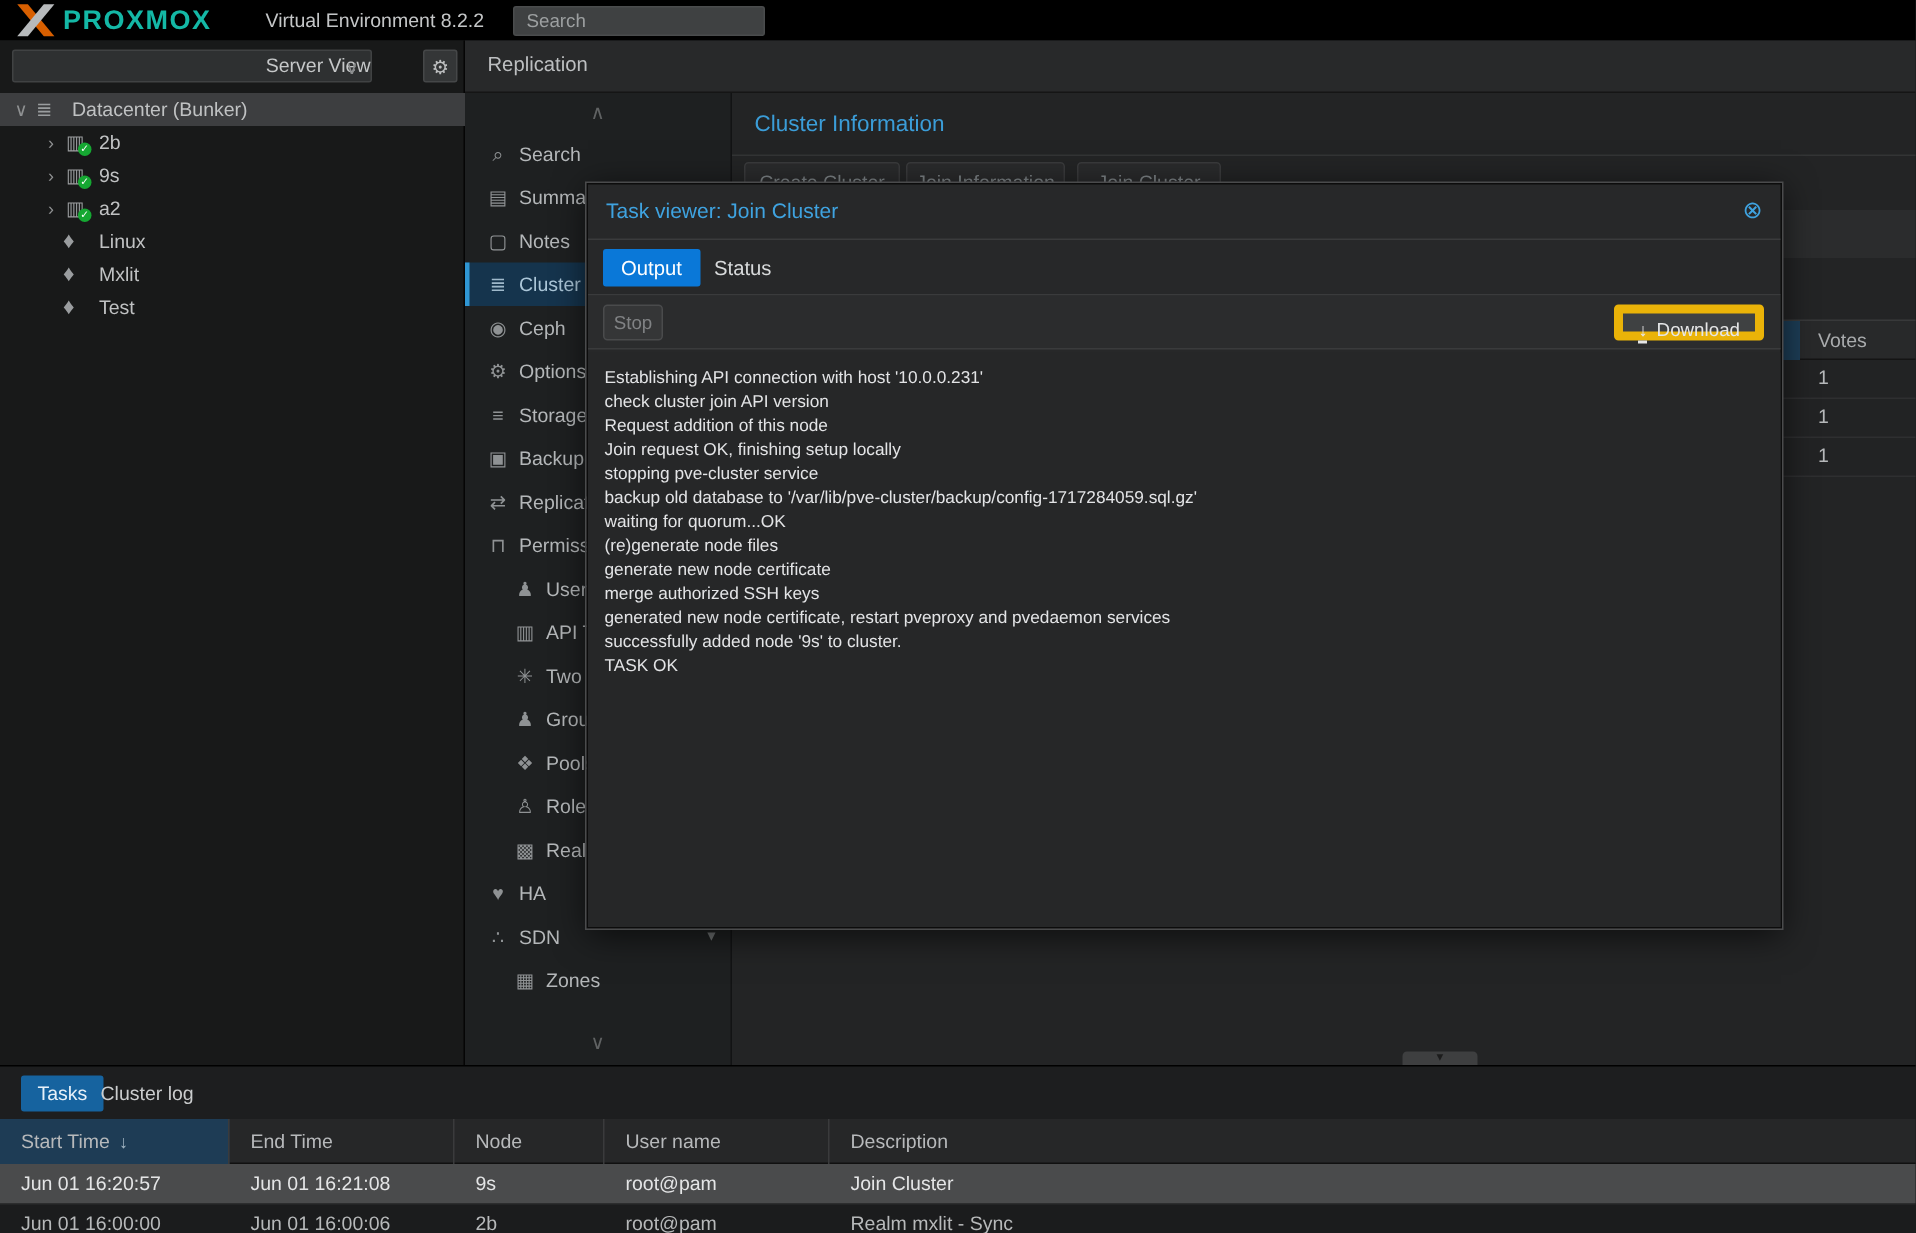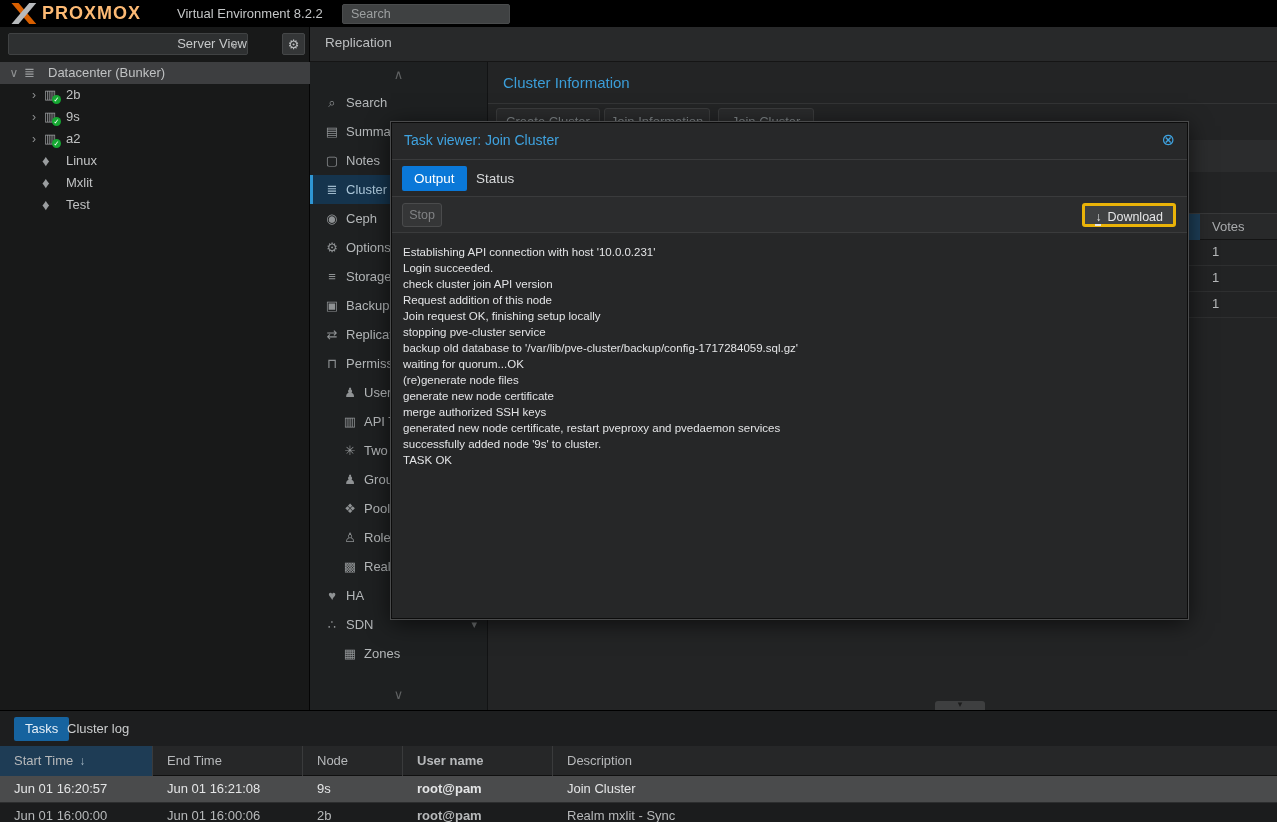--- a/index.html
+++ b/index.html
@@ -3,21 +3,21 @@
 <meta charset="utf-8">
 <style>
   * { margin:0; padding:0; box-sizing:border-box; }
   html,body { width:1277px; height:822px; overflow:hidden; background:#1b1c1d;
               font-family:"Liberation Sans", sans-serif; font-size:13px; color:#c2c4c5; }
 
   
   #topbar { position:absolute; left:0; top:0; width:1277px; height:27px; background:#000; }
   #logo { position:absolute; left:8px; top:2px; width:30px; height:23px; }
   #brand { position:absolute; left:42px; top:3px; font-size:18px; font-weight:bold;
-           color:#fdba74; letter-spacing:1px; }
+           color:#14b8a6; letter-spacing:1px; }
   #version { position:absolute; left:177px; top:6px; font-size:13px; color:#c4c6c7; }
   #global-search { position:absolute; left:342px; top:4px; width:168px; height:20px;
            background:#3f4142; border:1px solid #4a4c4d; border-radius:2px; color:#dedfe0;
            font-size:12.5px; padding:0 8px; outline:none; font-family:inherit; }
   #global-search::placeholder { color:#9da0a1; }
 
   
   #tree-panel { position:absolute; left:0; top:27px; width:310px; height:683px;
                 background:#181919; border-right:1px solid #050505; }
   #view-select { position:absolute; left:8px; top:6px; width:240px; height:22px;
@@ -79,21 +79,21 @@
   #modal-close { position:absolute; right:12px; top:7px; font-size:16px; color:#3fa3e0; cursor:pointer; }
   #modal-tabbar { position:relative; height:37px; border-bottom:1px solid #3a3b3c; }
   .mtab { position:absolute; top:6px; height:25px; line-height:25px; padding:0 12px; font-size:13.5px;
           border-radius:2px; cursor:pointer; color:#d8dadb; }
   .mtab.active { background:#0a78d8; color:#fff; }
   #modal-toolbar { position:relative; height:36px; background:#2b2c2d; border-bottom:1px solid #3a3b3c; }
   #stop-btn { position:absolute; left:10px; top:6px; width:40px; height:24px; background:#353637;
               border:1px solid #4a4b4c; border-radius:3px; color:#808284; font-size:12.5px;
               text-align:center; line-height:22px; }
   #download-btn { position:absolute; right:11px; top:6px; height:24px; padding:0 10px; background:#3f4142;
-                  border:3px solid #eab308; border-radius:3px; color:#e5e6e7; font-size:12.5px;
+                  border:6px solid #eab308; border-radius:3px; color:#e5e6e7; font-size:12.5px;
                   line-height:22px; cursor:pointer; }
   #download-btn .dl-glyph { display:inline-block; border-bottom:2px solid #e5e6e7; line-height:13px;
                   margin-right:6px; font-size:12px; }
   #modal-output { position:absolute; left:0; top:112px; width:795px; bottom:0; background:#262728;
                   padding:9px 11px; overflow:hidden; }
   .out-line { font-size:11.5px; line-height:16px; color:#e3e4e6; white-space:pre; }
 
   
   #bottom { position:absolute; left:0; top:710px; width:1277px; height:112px; background:#1d1e1f;
             border-top:1px solid #000; }
@@ -103,21 +103,21 @@
   .btab.active { background:#16639f; color:#e8f1f9; }
   #task-header { position:absolute; left:0; top:35px; width:1277px; height:30px; background:#262728;
                  border-bottom:1px solid #101010; display:flex; }
   .th-cell { height:30px; line-height:30px; padding-left:14px; color:#b7b9bb; border-right:1px solid #3a3b3c; }
   .th-cell.sorted { background:#1e3c55; }
   .th-cell .sort-arrow { font-size:12px; color:#9fb2c0; margin-left:6px; }
   .task-row { position:absolute; left:0; width:1277px; height:26px; display:flex; cursor:pointer; }
   .task-row.selected { background:#4a4b4c; color:#e4e5e6; }
   .task-row.normal { background:#1b1c1d; color:#b7b9ba; border-top:1px solid #2c2d2e; }
   .td-cell { height:26px; line-height:26px; padding-left:14px; overflow:hidden; white-space:nowrap; }
-  .c1 { width:153px; } .c2 { width:150px; } .c3 { width:100px; } .c4 { width:150px;font-weight:bold; } .c5 { flex:1; }
+  .c1 { width:153px; } .c2 { width:150px; } .c3 { width:100px; } .c4 { width:150px; } .c5 { flex:1; }
 </style>
 </head>
 <body>
 
 <div id="topbar">
   <svg id="logo" viewBox="0 0 32 26">
     <polygon points="3,1 11,1 31,25 23,25" fill="#d85f00"></polygon>
     <polygon points="23,1 31,1 11,25 3,25" fill="#b7babc"></polygon>
   </svg>
   <span id="brand">PROXMOX</span>
@@ -299,21 +299,20 @@
     <div class="mtab" style="left:72px;">Status</div>
   </div>
   <div id="modal-toolbar">
     <div id="stop-btn">Stop</div>
     <div id="download-btn">
       <span class="dl-glyph">↓</span><span>Download</span>
     </div>
   </div>
   <div id="modal-output">
     <div class="out-line">Establishing API connection with host '10.0.0.231'</div>
-    <div class="out-line">Login succeeded.</div>
     <div class="out-line">check cluster join API version</div>
     <div class="out-line">Request addition of this node</div>
     <div class="out-line">Join request OK, finishing setup locally</div>
     <div class="out-line">stopping pve-cluster service</div>
     <div class="out-line">backup old database to '/var/lib/pve-cluster/backup/config-1717284059.sql.gz'</div>
     <div class="out-line">waiting for quorum...OK</div>
     <div class="out-line">(re)generate node files</div>
     <div class="out-line">generate new node certificate</div>
     <div class="out-line">merge authorized SSH keys</div>
     <div class="out-line">generated new node certificate, restart pveproxy and pvedaemon services</div>

